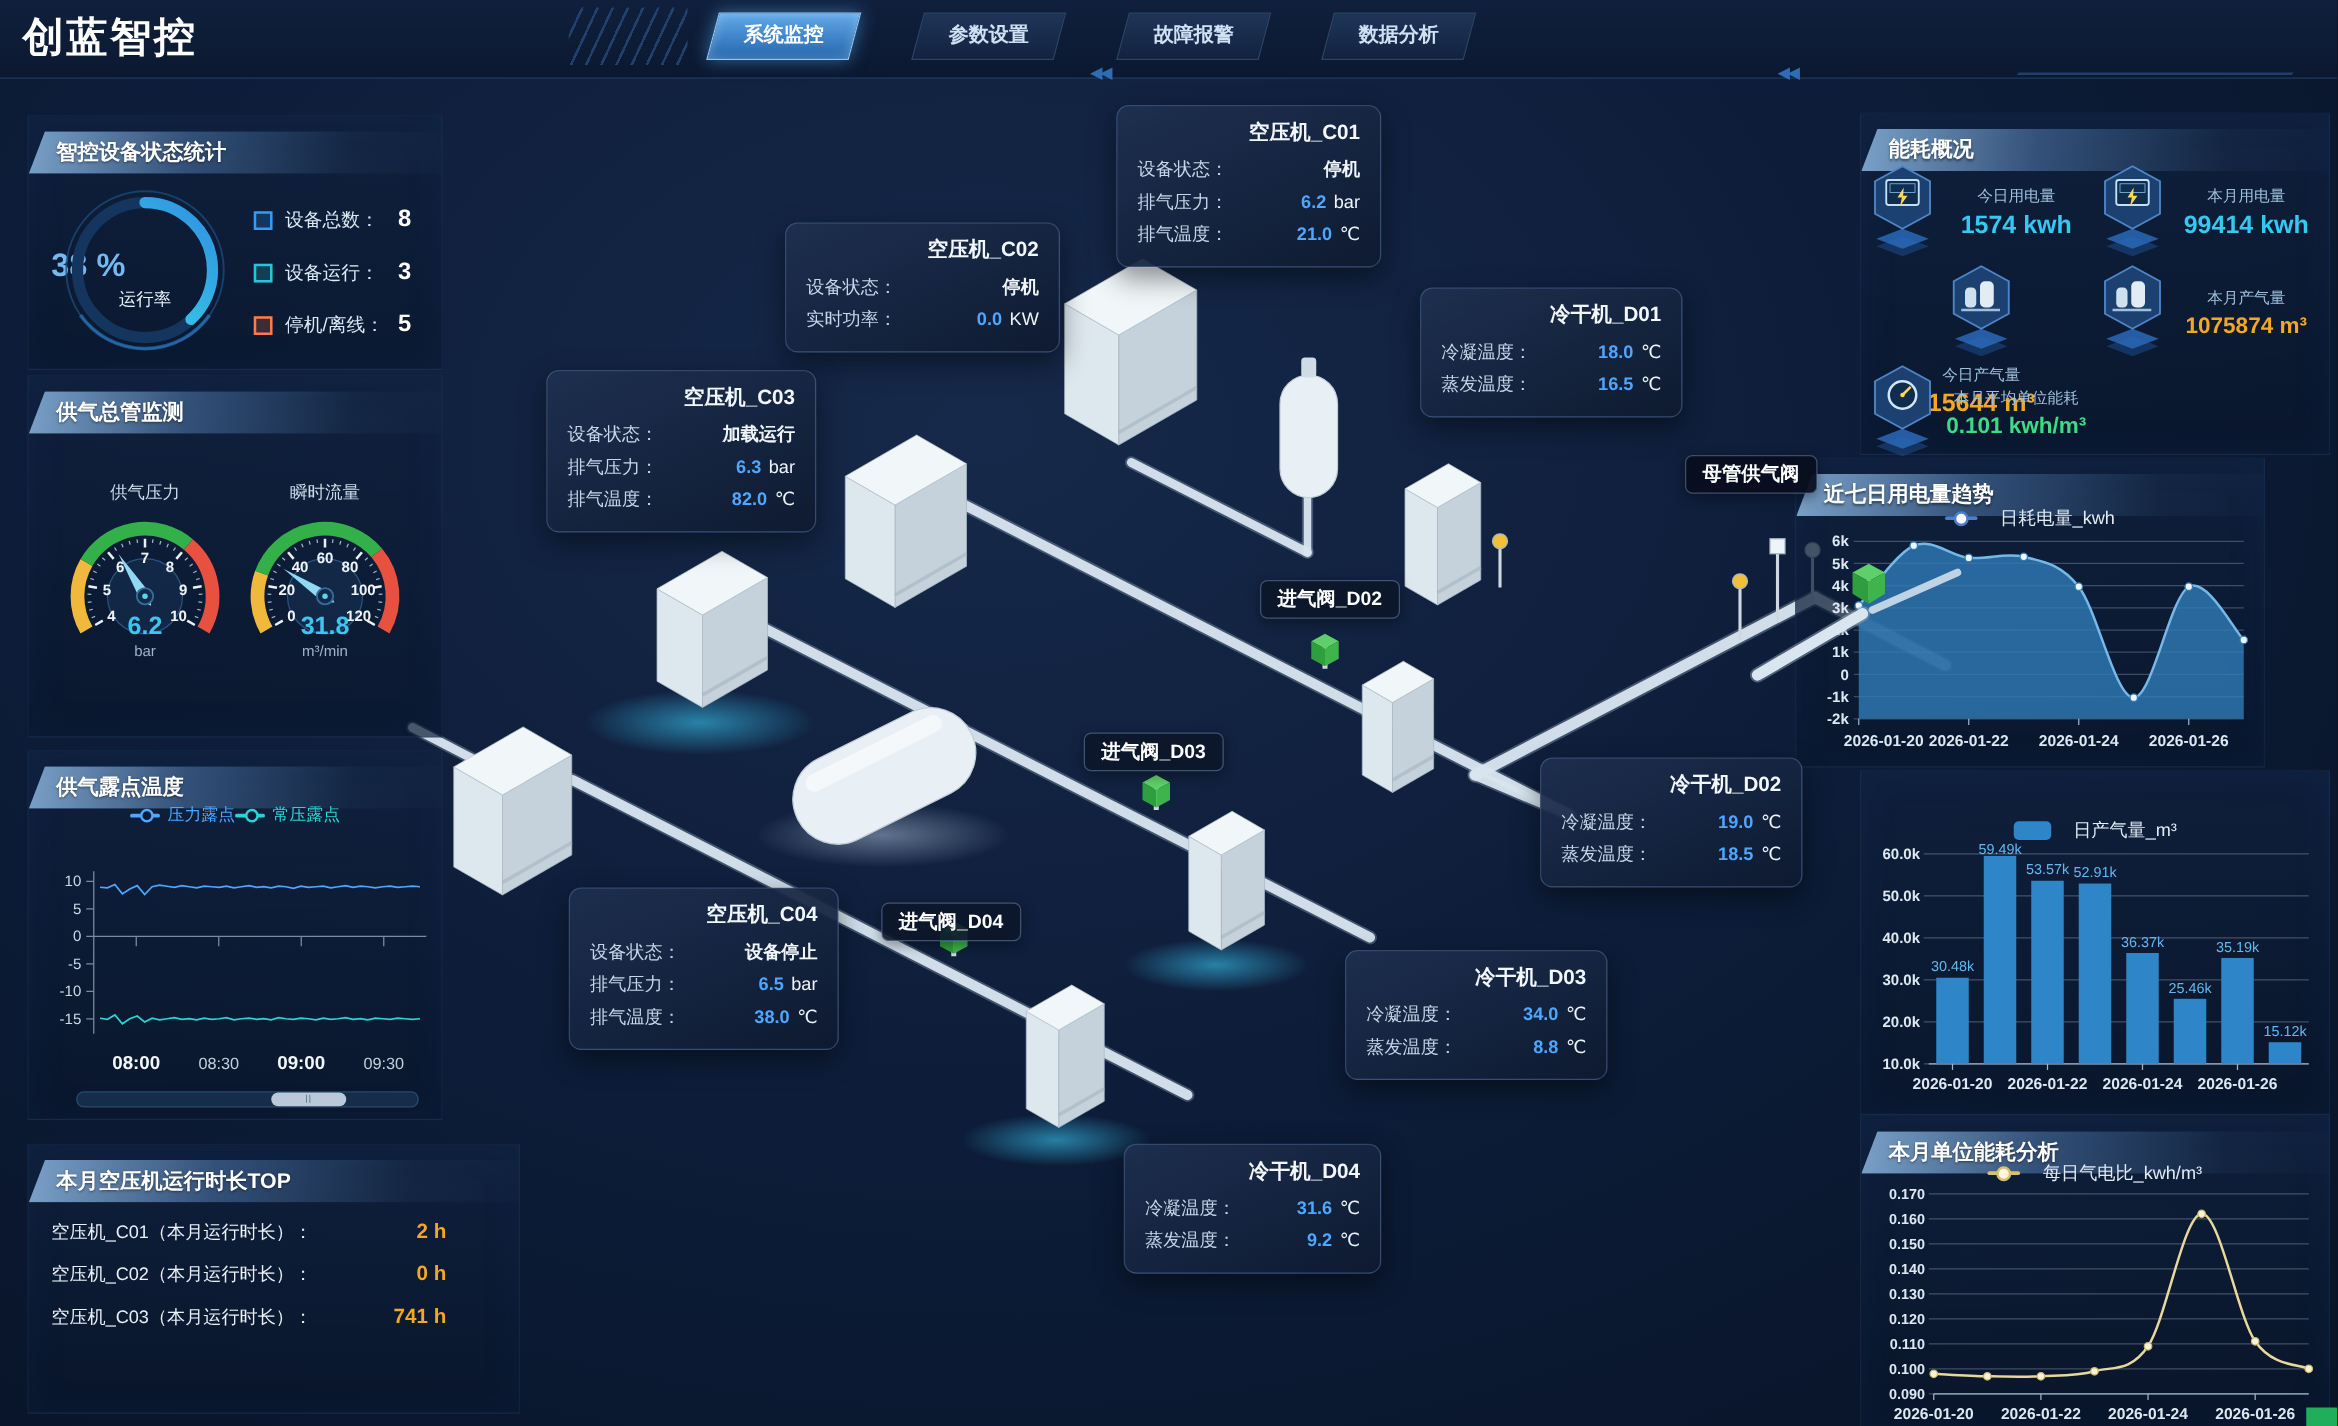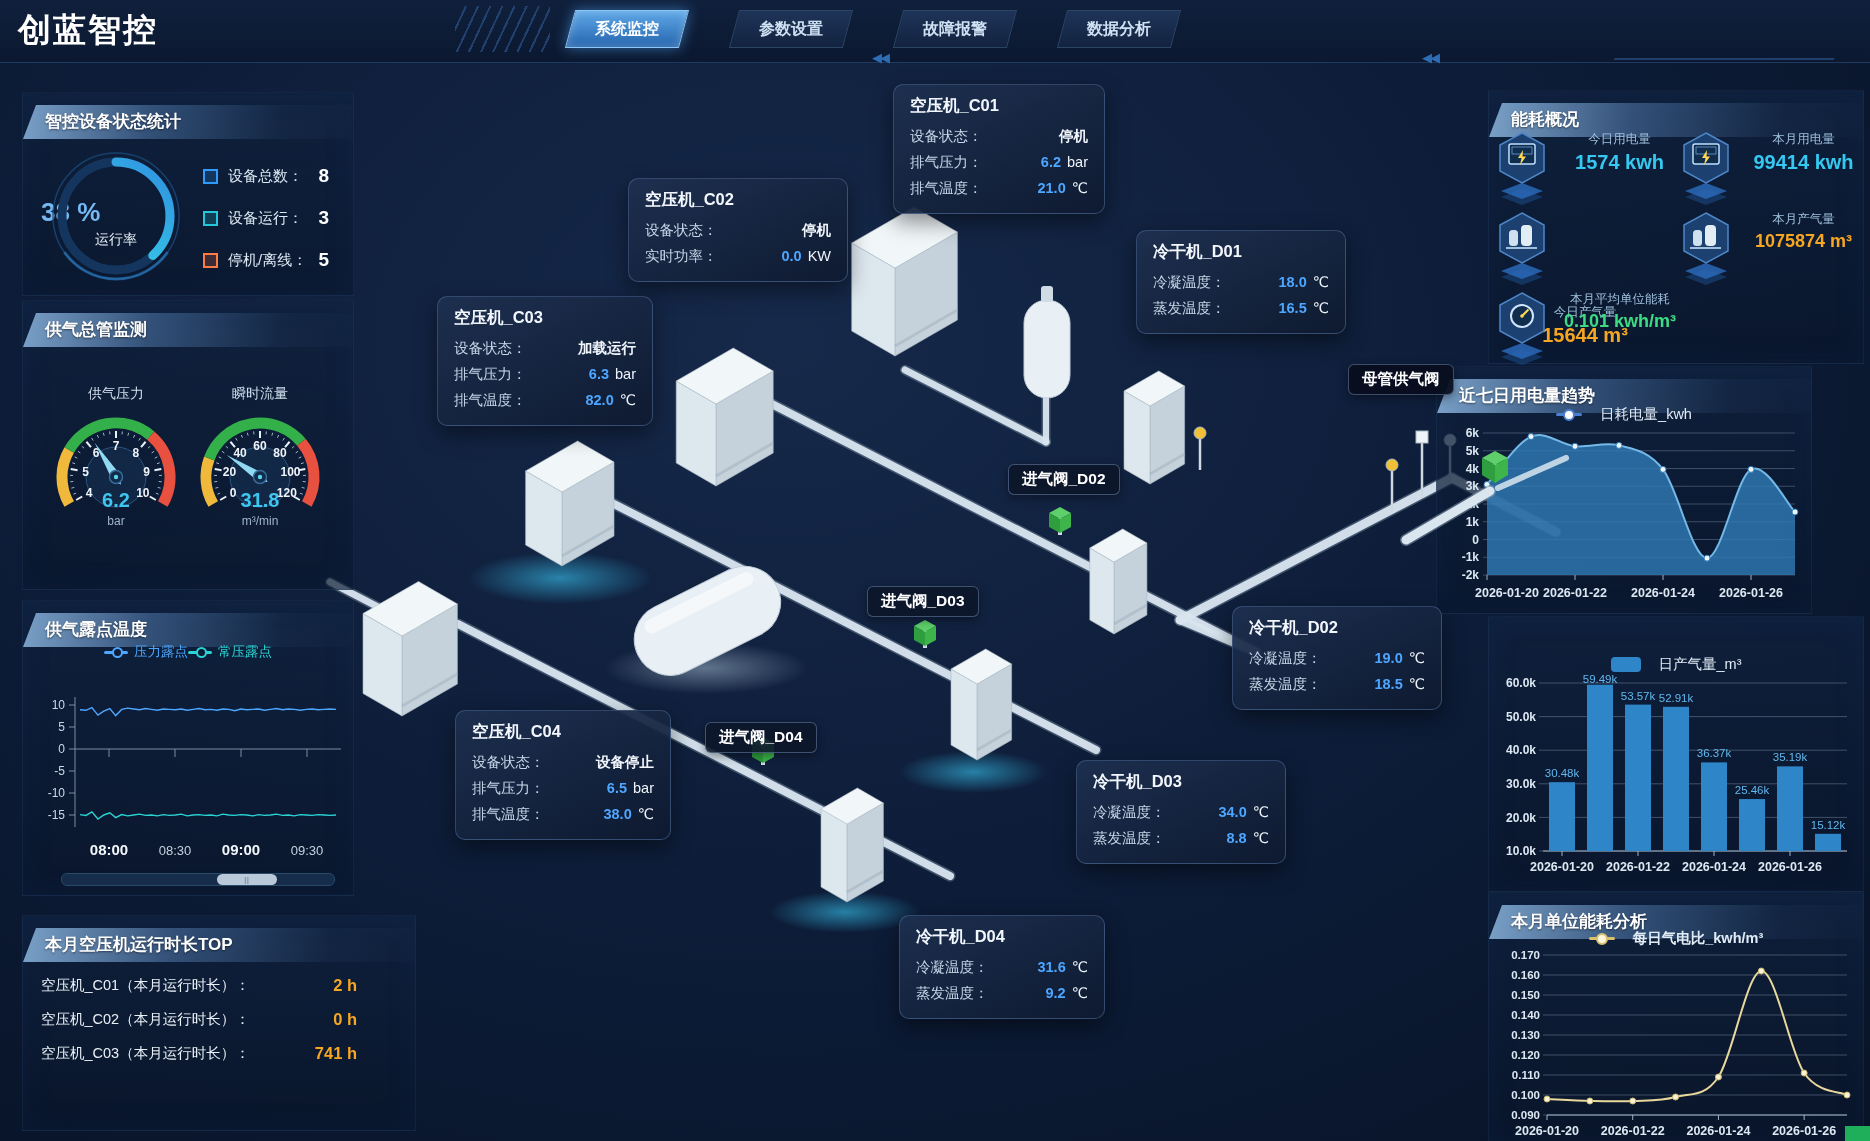--- a/index.html
+++ b/index.html
@@ -60,50 +60,50 @@
     border:1px solid #2a4a6a;border-radius:6px;}
   .dzoom-handle{position:absolute;left:57%;width:22%;height:100%;background:#b9c9d9;border-radius:6px;
     text-align:center;font-size:7px;line-height:11px;color:#4e5f70;letter-spacing:1px;cursor:pointer;}
   
   #runlist{position:absolute;left:18px;top:52px;right:12px;}
   .rrow{display:flex;align-items:center;height:34px;font-size:14.5px;color:#e9f0f7;}
   .rvalue{margin-left:auto;margin-right:46px;color:#f5a623;font-weight:bold;font-size:16.5px;}
   
   .card{position:absolute;z-index:7;background:linear-gradient(155deg,rgba(30,48,80,.94),rgba(14,26,48,.94));
     border:1px solid rgba(125,165,225,.30);border-radius:10px;padding:10px 16px 12px;
-    box-shadow:0 8px 22px rgba(0,0,0,.45);}
+    box-shadow:0 8px 22px rgba(0,0,0,.45);text-align:right;}
   .card-title{font-size:16.5px;font-weight:bold;color:#f2f7fd;margin-bottom:6px;}
   .crow{display:flex;align-items:baseline;font-size:14.5px;line-height:26px;gap:8px;}
   .clbl{color:#c6d6e8;}
   .cval{margin-left:auto;font-weight:bold;color:#f0f5fb;}
   .cval.num{color:#4da6ff;}
   .cunit{color:#eef4fb;margin-left:-2px;}
   .card-c01{left:893px;top:84px;width:178px;}
   .card-c02{left:628px;top:178px;width:186px;}
   .card-c03{left:437px;top:296px;width:182px;}
   .card-c04{left:455px;top:710px;width:182px;}
   .card-d01{left:1136px;top:230px;width:176px;}
   .card-d02{left:1232px;top:606px;width:176px;}
   .card-d03{left:1076px;top:760px;width:176px;}
   .card-d04{left:899px;top:915px;width:172px;}
   .vbadge{position:absolute;z-index:7;background:rgba(12,22,42,.9);border:1px solid rgba(150,180,225,.38);
     border-radius:6px;padding:4px 13px;font-size:15.5px;font-weight:bold;color:#fff;box-shadow:0 3px 10px rgba(0,0,0,.4);}
   .v-d02{left:1008px;top:464px;} .v-d03{left:867px;top:586px;} .v-d04{left:705px;top:722px;}
   .v-main{left:1348px;top:364px;background:rgba(8,14,30,.94);}
   
-  .estat{position:absolute;display:flex;gap:15px;width:180px;}
+  .estat{position:absolute;display:flex;align-items:center;gap:2px;width:180px;}
   .e0{left:6px;top:40px;} .e1{left:190px;top:40px;} .e2{left:6px;top:120px;flex-direction:column;} .e3{left:190px;top:120px;} .e4{left:6px;top:200px;}
   .ehex{width:54px;flex:none;}
   .ecol{flex:1;text-align:center;}
   .elabel{font-size:12.5px;color:#9fc0dd;margin-bottom:3px;white-space:nowrap;}
   .evalue{font-size:20px;font-weight:bold;white-space:nowrap;}
   
   .chartlegend{position:absolute;left:0;right:0;display:flex;justify-content:center;align-items:center;gap:18px;
     font-size:14.5px;color:#e2ecf6;cursor:pointer;}
-  #ptlegend{top:38px;} #gaslegend{top:38px;} #unitlegend{top:36px;font-weight:bold;}
+  #ptlegend{top:38px;} #gaslegend{top:38px;} #unitlegend{top:36px;}
   .lg-line{width:26px;height:3px;background:#4a7fd0;position:relative;border-radius:2px;}
   .lg-line i{position:absolute;left:7px;top:-4.5px;width:8px;height:8px;border-radius:50%;background:#fff;border:2px solid #4a7fd0;display:block;}
   .lg-line.yellow{background:#d8c070;} .lg-line.yellow i{border-color:#d8c070;background:#fdf6dc;}
   .lg-rect{width:30px;height:15px;border-radius:4px;background:#2e86c9;}
   #ptchart{position:absolute;left:6px;top:56px;} #gaschart{position:absolute;left:6px;top:56px;}
   #unitchart{position:absolute;left:6px;top:52px;}
   
   #scene{position:absolute;left:0;top:0;z-index:1;}
   #valve-overlay{position:absolute;left:1398px;top:428px;z-index:6;pointer-events:none;}
   .chip{position:absolute;left:1845px;top:1126px;width:25px;height:15px;background:#1faf5a;z-index:12;}

